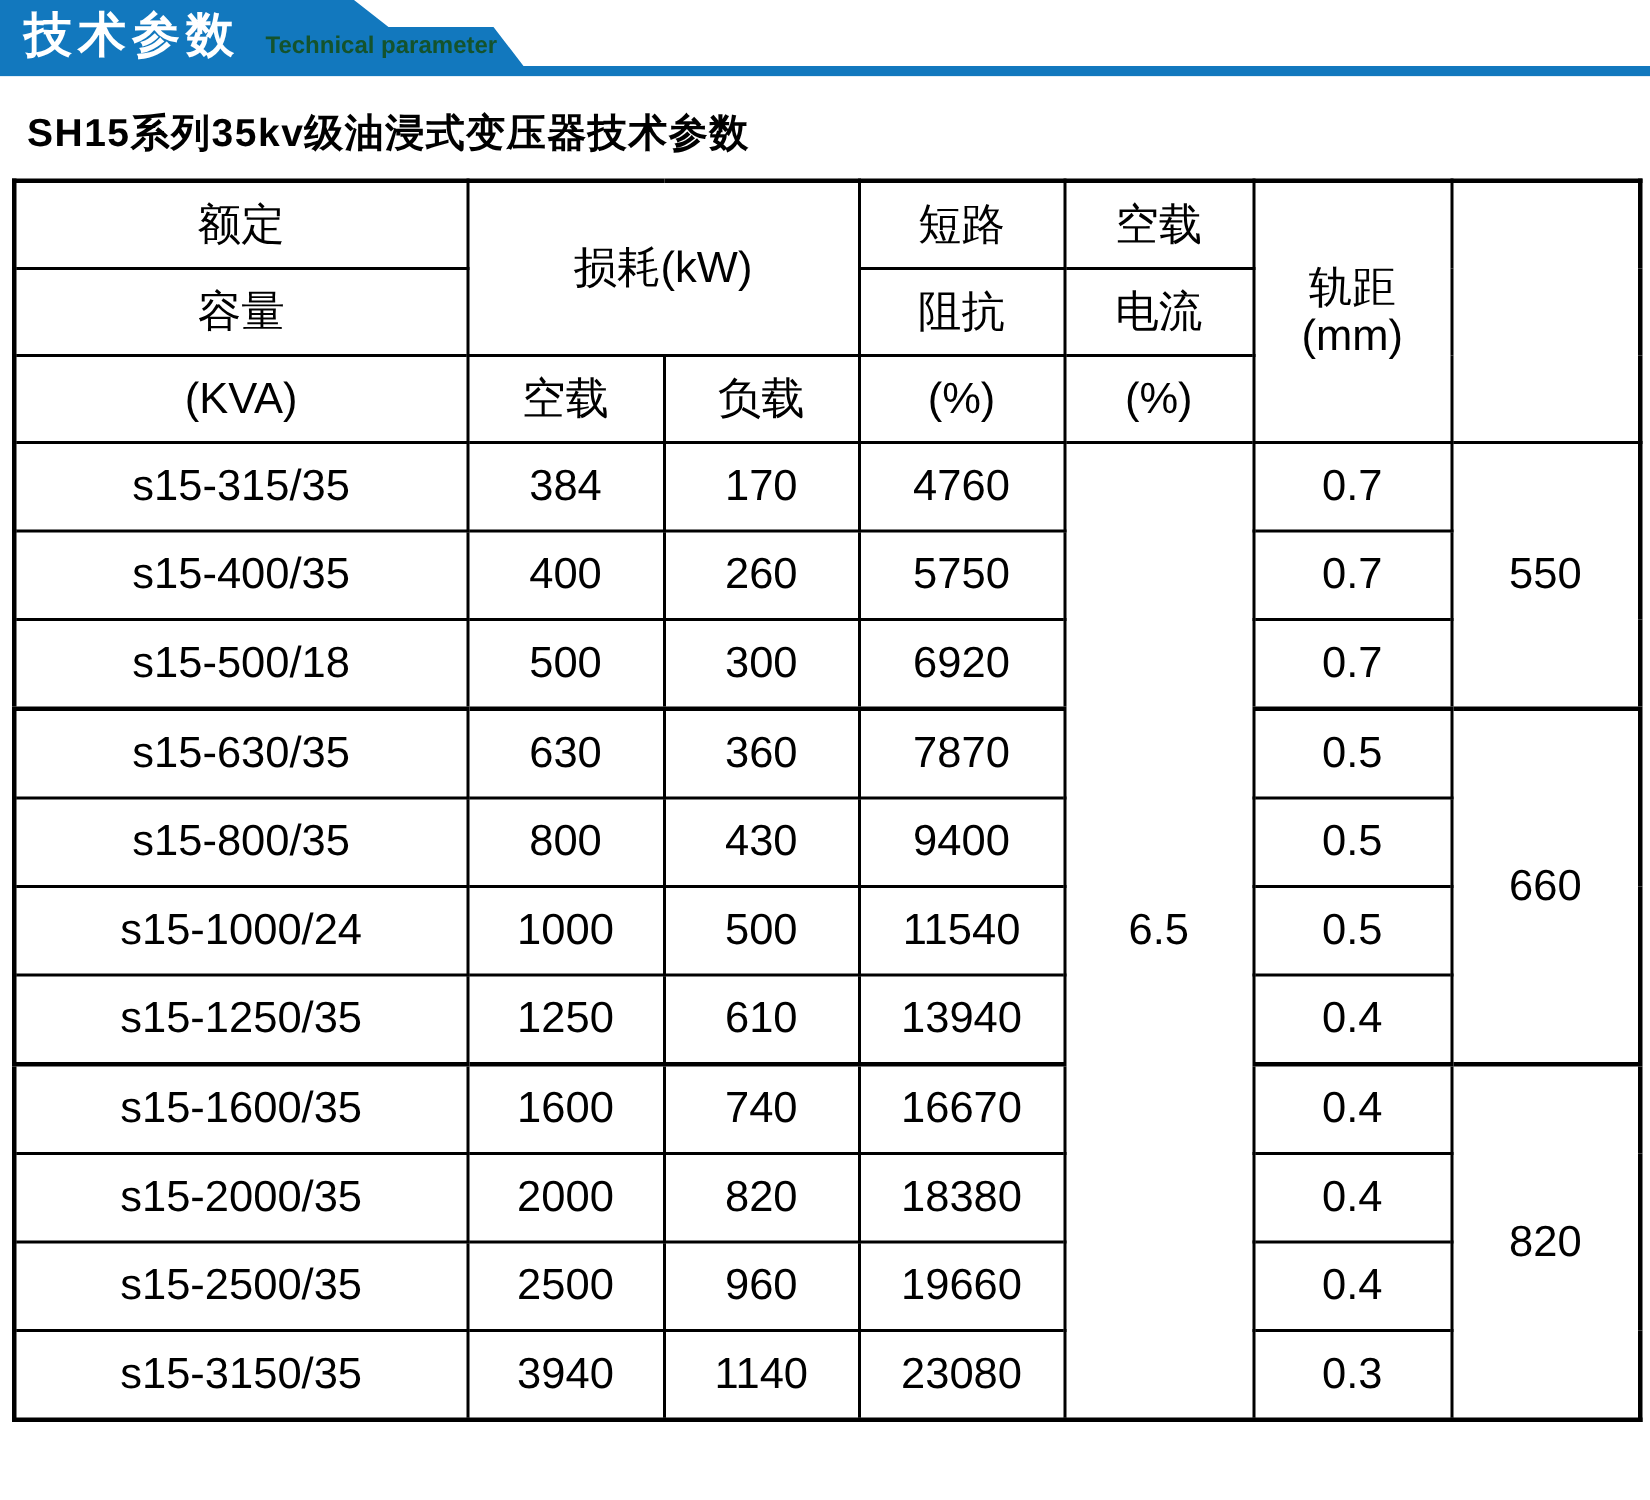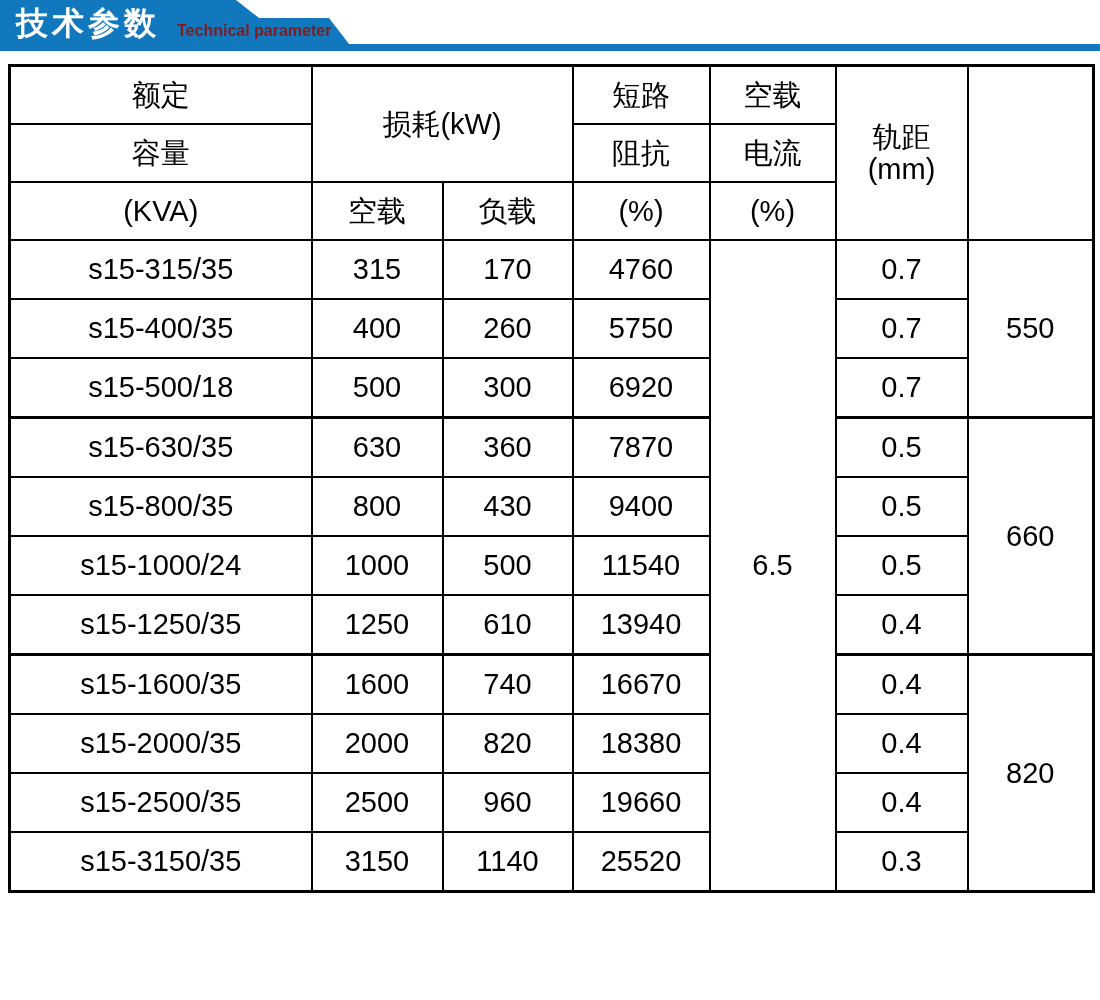--- a/index.html
+++ b/index.html
@@ -31,21 +31,21 @@
     font-weight: 700;
     letter-spacing: 4px;
     color: #ffffff;
     white-space: nowrap;
   }
   .banner-subtitle {
     position: absolute;
     left: 177px; top: 22px;
     font-size: 16px;
     font-weight: 700;
-    color: #7f1d1d;
+    color: #14532d;
     white-space: nowrap;
   }
   .heading {
     margin: 20px 0 0 18px;
     font-size: 26px;
     font-weight: 700;
     letter-spacing: 1px;
     white-space: nowrap;
   }
   .spec-table {
@@ -74,20 +74,21 @@
 <body>
 
 <div class="page">
 
   <div class="banner">
     <div class="banner-shape"></div>
     <div class="banner-title">技术参数</div>
     <div class="banner-subtitle">Technical parameter</div>
   </div>
 
+  <div class="heading">SH15系列35kv级油浸式变压器技术参数</div>
 
   <table class="spec-table">
     <colgroup>
       <col style="width:302px">
       <col style="width:131px">
       <col style="width:130px">
       <col style="width:137px">
       <col style="width:126px">
       <col style="width:132px">
       <col style="width:126px">
@@ -113,21 +114,21 @@
         <td>(KVA)</td>
         <td>空载</td>
         <td>负载</td>
         <td>(%)</td>
         <td>(%)</td>
       </tr>
     </thead>
     <tbody>
         <tr>
           <td>s15-315/35</td>
-          <td>315</td>
+          <td>384</td>
           <td>170</td>
           <td>4760</td>
           <td rowspan="11">6.5</td>
           <td>0.7</td>
           <td rowspan="3">550</td>
         </tr>
         <tr>
           <td>s15-400/35</td>
           <td>400</td>
           <td>260</td>
@@ -187,21 +188,21 @@
         </tr>
         <tr>
           <td>s15-2500/35</td>
           <td>2500</td>
           <td>960</td>
           <td>19660</td>
           <td>0.4</td>
         </tr>
         <tr>
           <td>s15-3150/35</td>
-          <td>3150</td>
+          <td>3940</td>
           <td>1140</td>
-          <td>25520</td>
+          <td>23080</td>
           <td>0.3</td>
         </tr>
       </tbody>
   </table>
 
 </div>
 
 </body></html>

